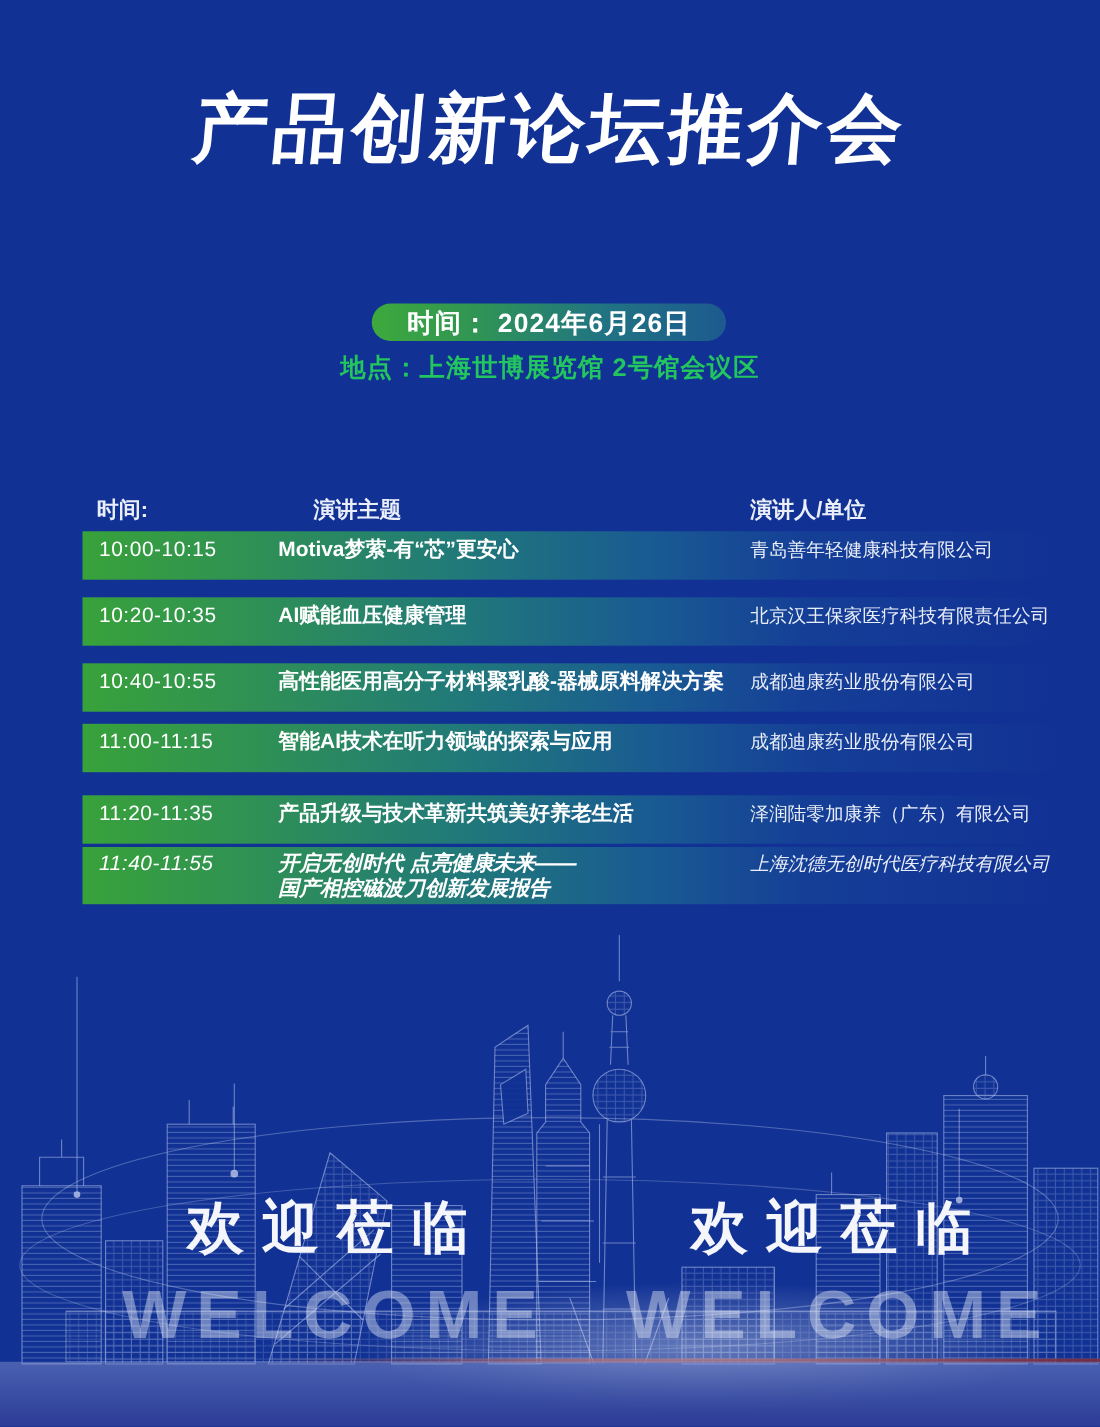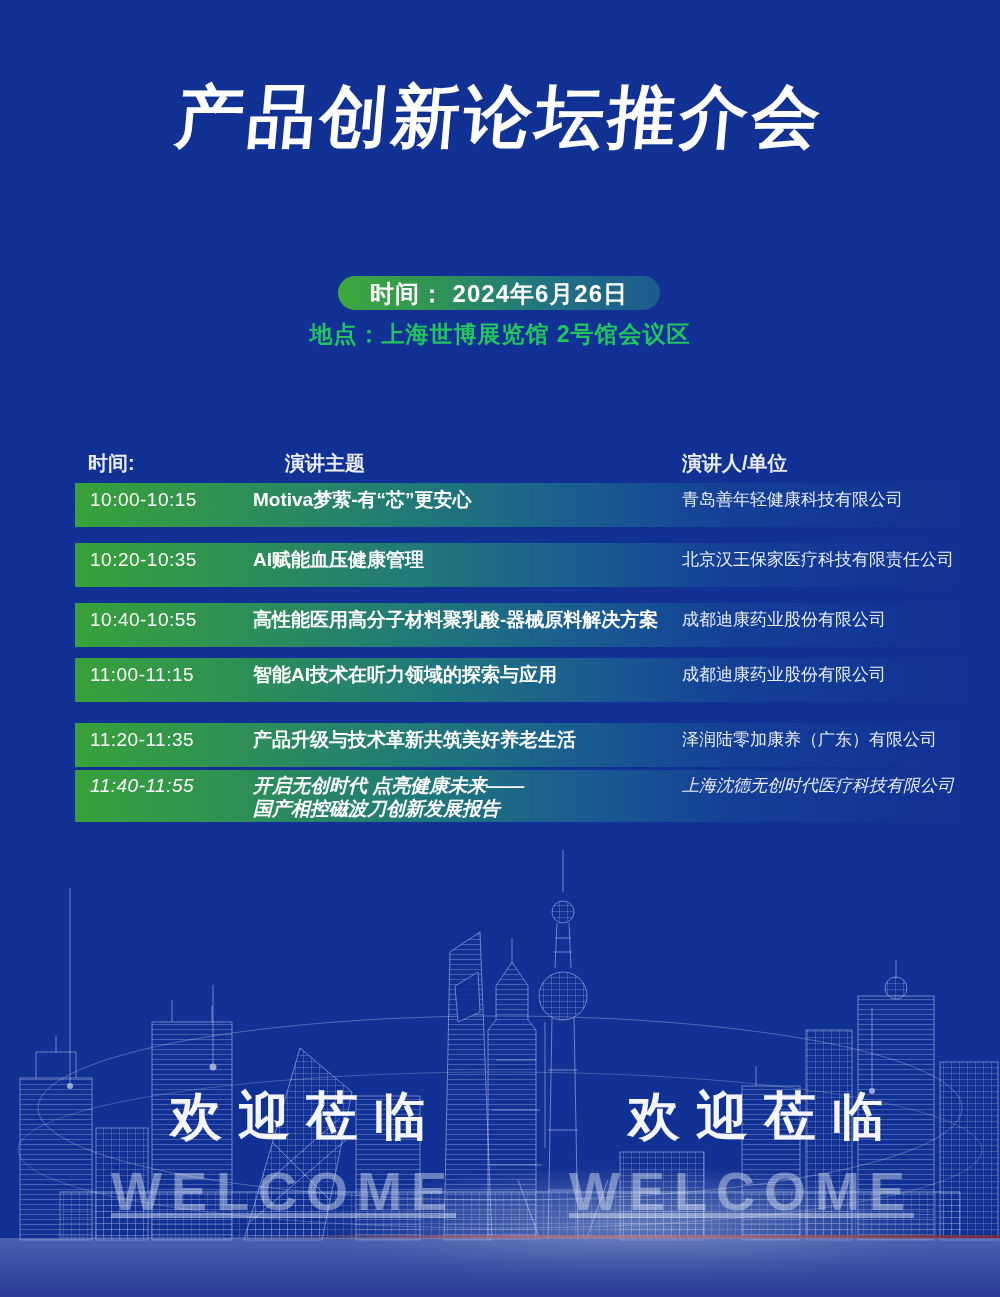--- a/index.html
+++ b/index.html
@@ -65,21 +65,21 @@
   }
 
   
   .welcome{position:absolute;top:1082px;width:340px;text-align:right;}
   .welcome-left{left:102px;} .welcome-right{left:560px;}
   .welcome .cn{
     color:#f4f6fb;font-size:52px;font-weight:800;letter-spacing:16px;margin-left:16px;
   }
   .welcome .en{
     margin-top:8px;color:rgba(235,240,250,0.42);
-    font-size:54px;font-weight:800;letter-spacing:9px;margin-left:9px;text-decoration:underline;
+    font-size:62px;font-weight:800;letter-spacing:9px;margin-left:9px;
   }
 </style>
 </head>
 <body>
 
 <div class="poster">
 
   <h1 class="title">产品创新论坛推介会</h1>
 
   <div class="time-badge">

